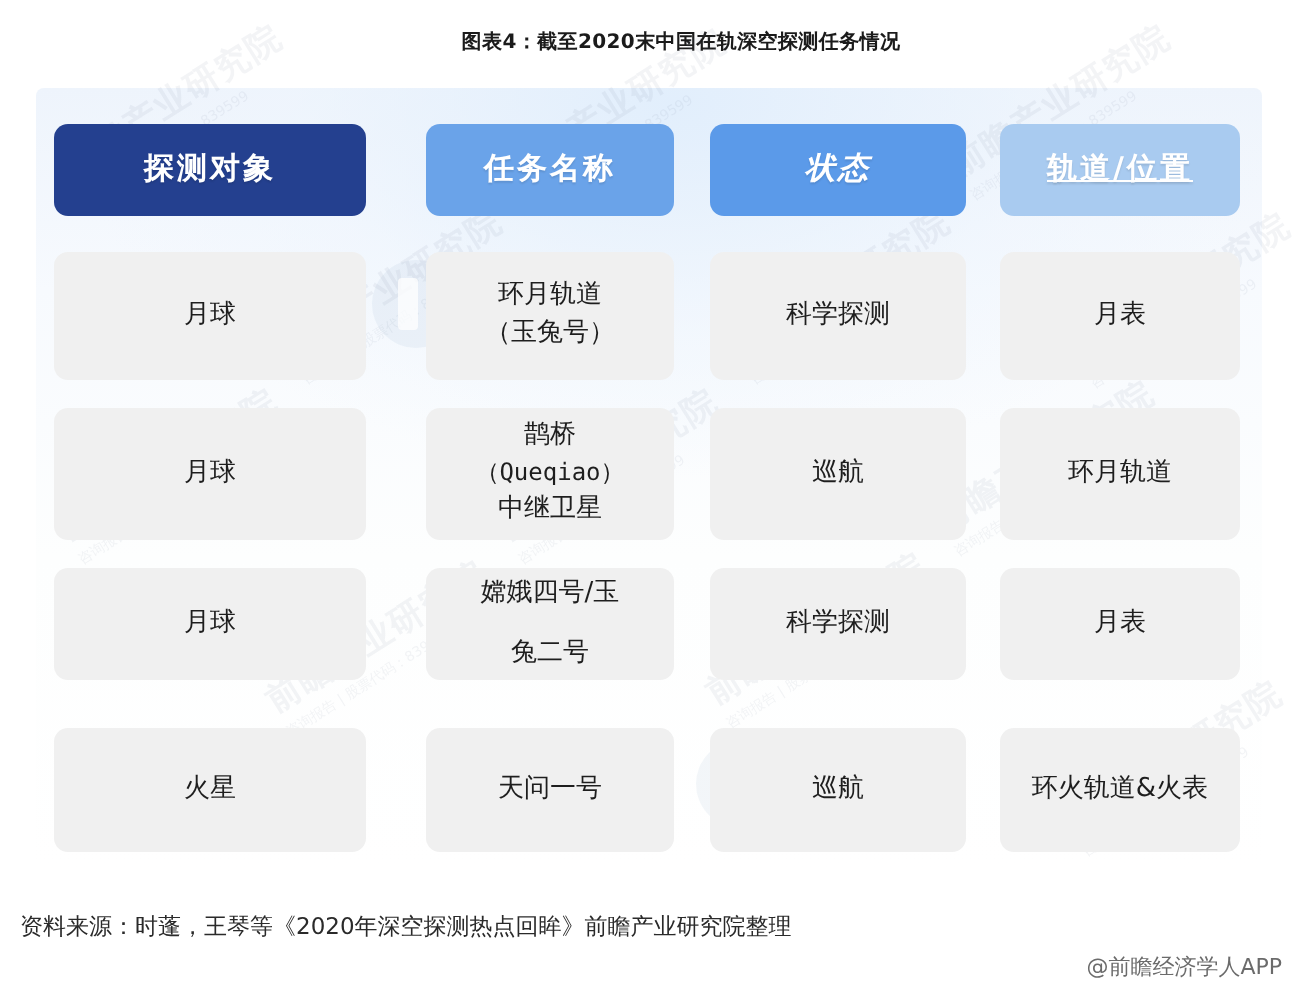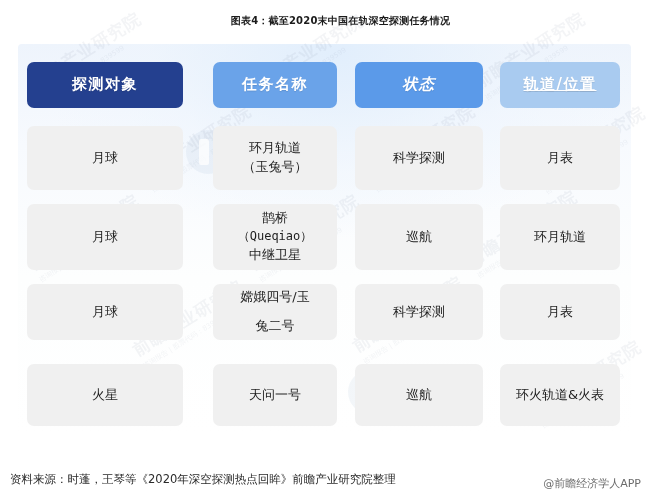--- a/index.html
+++ b/index.html
@@ -141,21 +141,21 @@
   .dcell.r2 { top: 240px; height: 56px; }
   .dcell.r3 { top: 320px; height: 62px; }
 
   .cell .txt { display: block; }
   .mono { font-family: "DejaVu Sans Mono", "Liberation Mono", monospace; font-size: 12px; }
 
   
   .source {
     position: absolute;
     left: 10px;
-    top: 472px;
+    top: 456px;
     font-size: 11.5px;
     color: #2a2a2a;
     white-space: nowrap;
   }
   .appmark {
     position: absolute;
     right: 8px;
     top: 476px;
     font-size: 11px;
     color: #6b6b6b;

